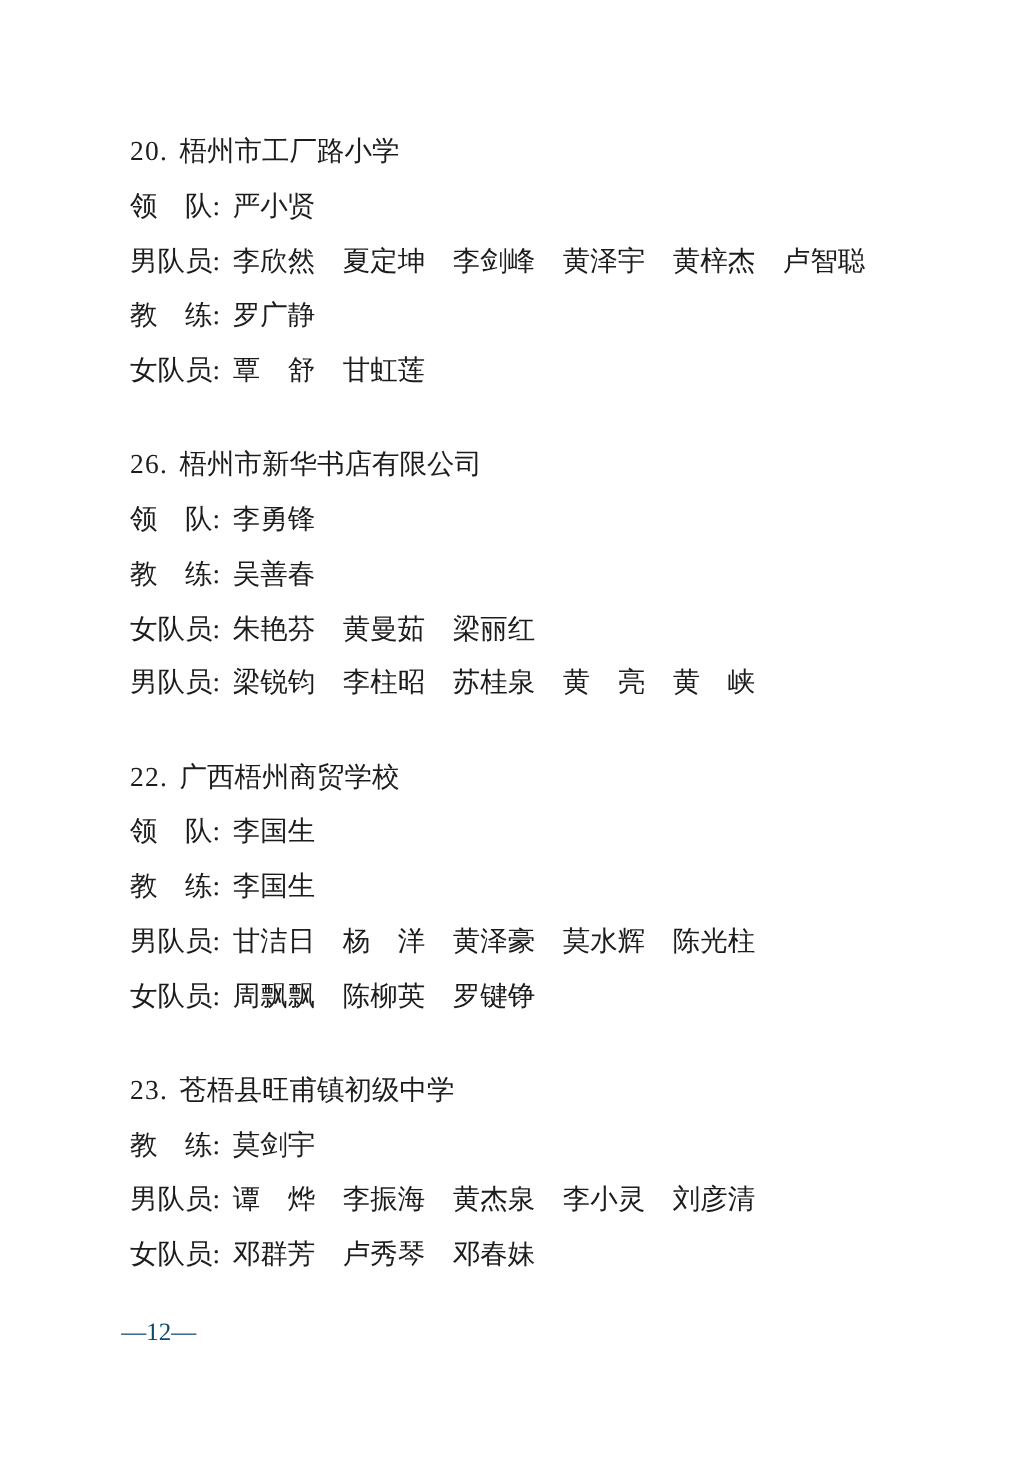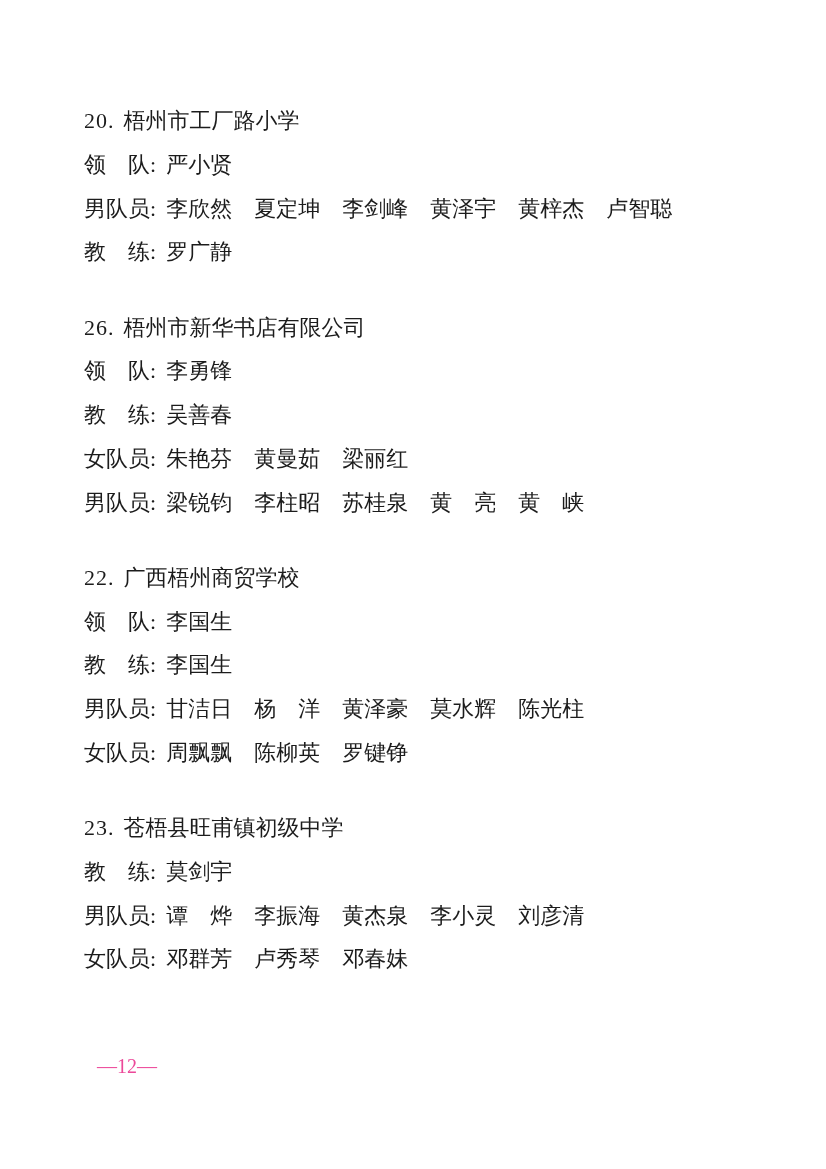--- a/index.html
+++ b/index.html
@@ -11,21 +11,21 @@
     width: 826px;
     height: 1169px;
     position: relative;
     overflow: hidden;
     font-family: "Liberation Serif", serif;
     color: #1c1c1c;
   }
   .content {
     position: absolute;
     top: 99px;
-    left: 84px;
+    left: 104px;
     right: 60px;
   }
   .team {
     margin-bottom: 31.5px;
   }
   .team:last-of-type {
     margin-bottom: 0;
   }
   .line {
     height: 43.75px;
@@ -40,40 +40,43 @@
   .label {
     margin-right: 10px;
     margin-top: 40px;
   }
   .pagenum {
     position: absolute;
     top: 1053px;
     left: 97px;
     font-size: 20px;
     line-height: 26px;
-    color: #ec4899;
+    color: #0c4a6e;
   }
 </style>
 </head>
 <body>
 
 <div class="content">
 
   <section class="team">
     <div class="line">
       <span class="num">20.</span><span>梧州市工厂路小学</span>
     </div>
     <div class="line">
       <span class="label">领　队:</span><span>严小贤</span>
     </div>
     <div class="line">
       <span class="label">男队员:</span><span>李欣然　夏定坤　李剑峰　黄泽宇　黄梓杰　卢智聪</span>
     </div>
     <div class="line">
       <span class="label">教　练:</span><span>罗广静</span>
+    </div>
+    <div class="line">
+      <span class="label">女队员:</span><span>覃　舒　甘虹莲</span>
     </div>
   </section>
 
   <section class="team">
     <div class="line">
       <span class="num">26.</span><span>梧州市新华书店有限公司</span>
     </div>
     <div class="line">
       <span class="label">领　队:</span><span>李勇锋</span>
     </div>

